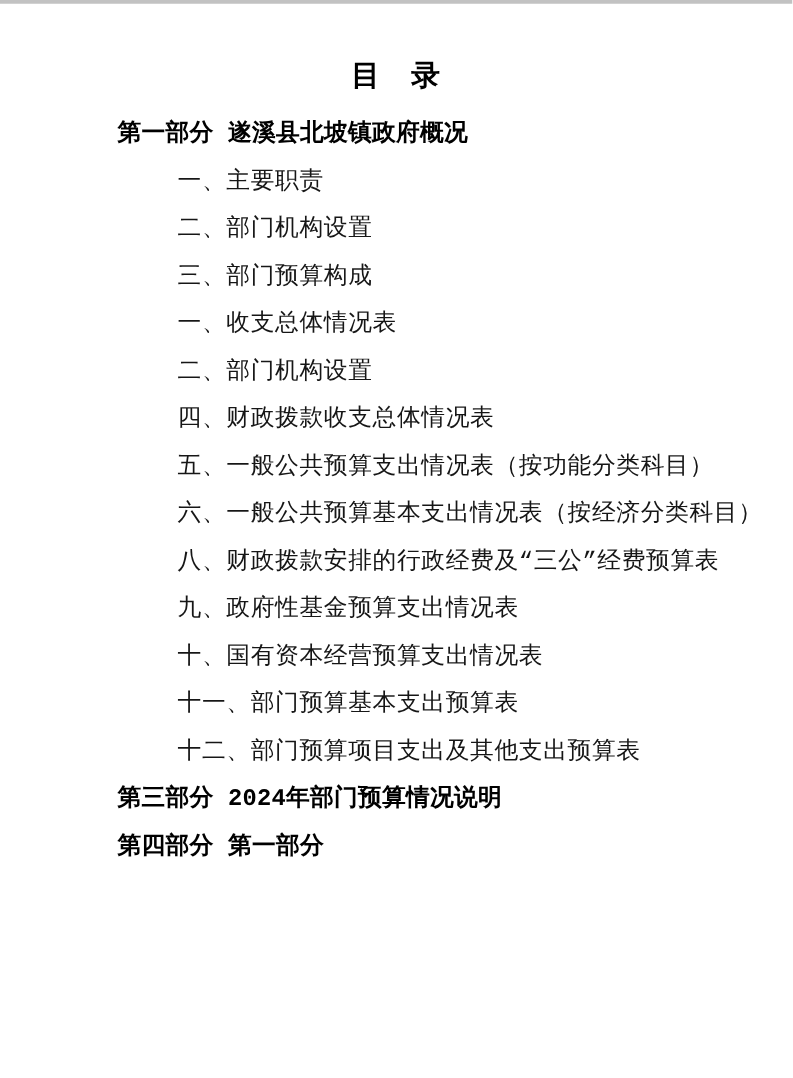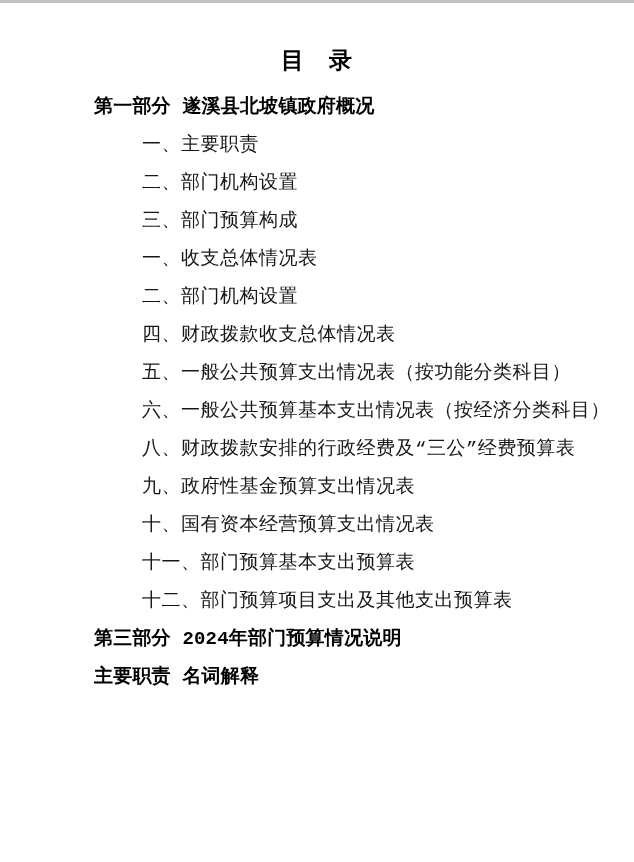--- a/index.html
+++ b/index.html
@@ -74,15 +74,15 @@
       <div class="toc-line item">二、部门机构设置</div>
       <div class="toc-line item">四、财政拨款收支总体情况表</div>
       <div class="toc-line item">五、一般公共预算支出情况表（按功能分类科目）</div>
       <div class="toc-line item">六、一般公共预算基本支出情况表（按经济分类科目）</div>
       <div class="toc-line item">八、财政拨款安排的行政经费及“三公”经费预算表</div>
       <div class="toc-line item">九、政府性基金预算支出情况表</div>
       <div class="toc-line item">十、国有资本经营预算支出情况表</div>
       <div class="toc-line item">十一、部门预算基本支出预算表</div>
       <div class="toc-line item">十二、部门预算项目支出及其他支出预算表</div>
       <div class="toc-line heading">第三部分  2024年部门预算情况说明</div>
-      <div class="toc-line heading">主要职责  名词解释</div>
+      <div class="toc-line heading">第四部分  第一部分</div>
     </div>
 </div>
 
 </body></html>

